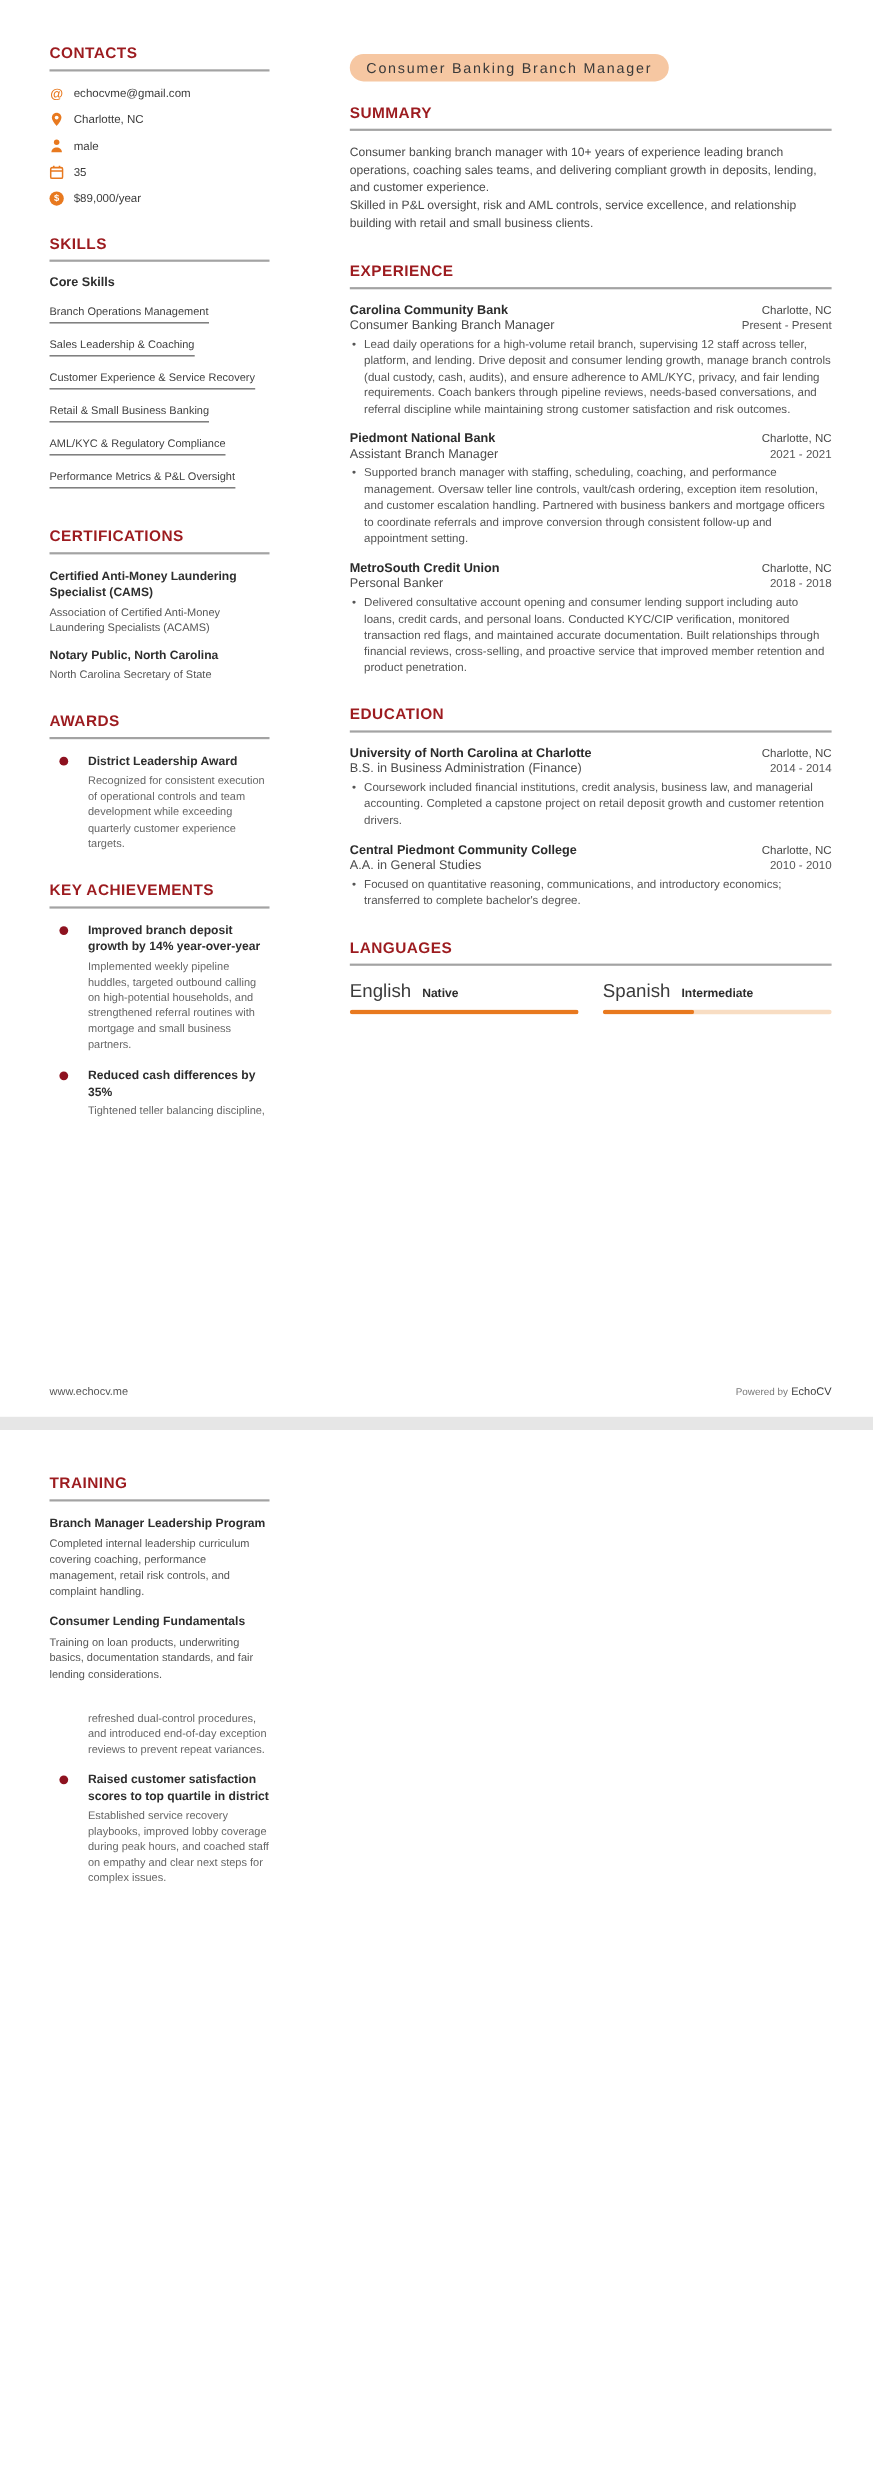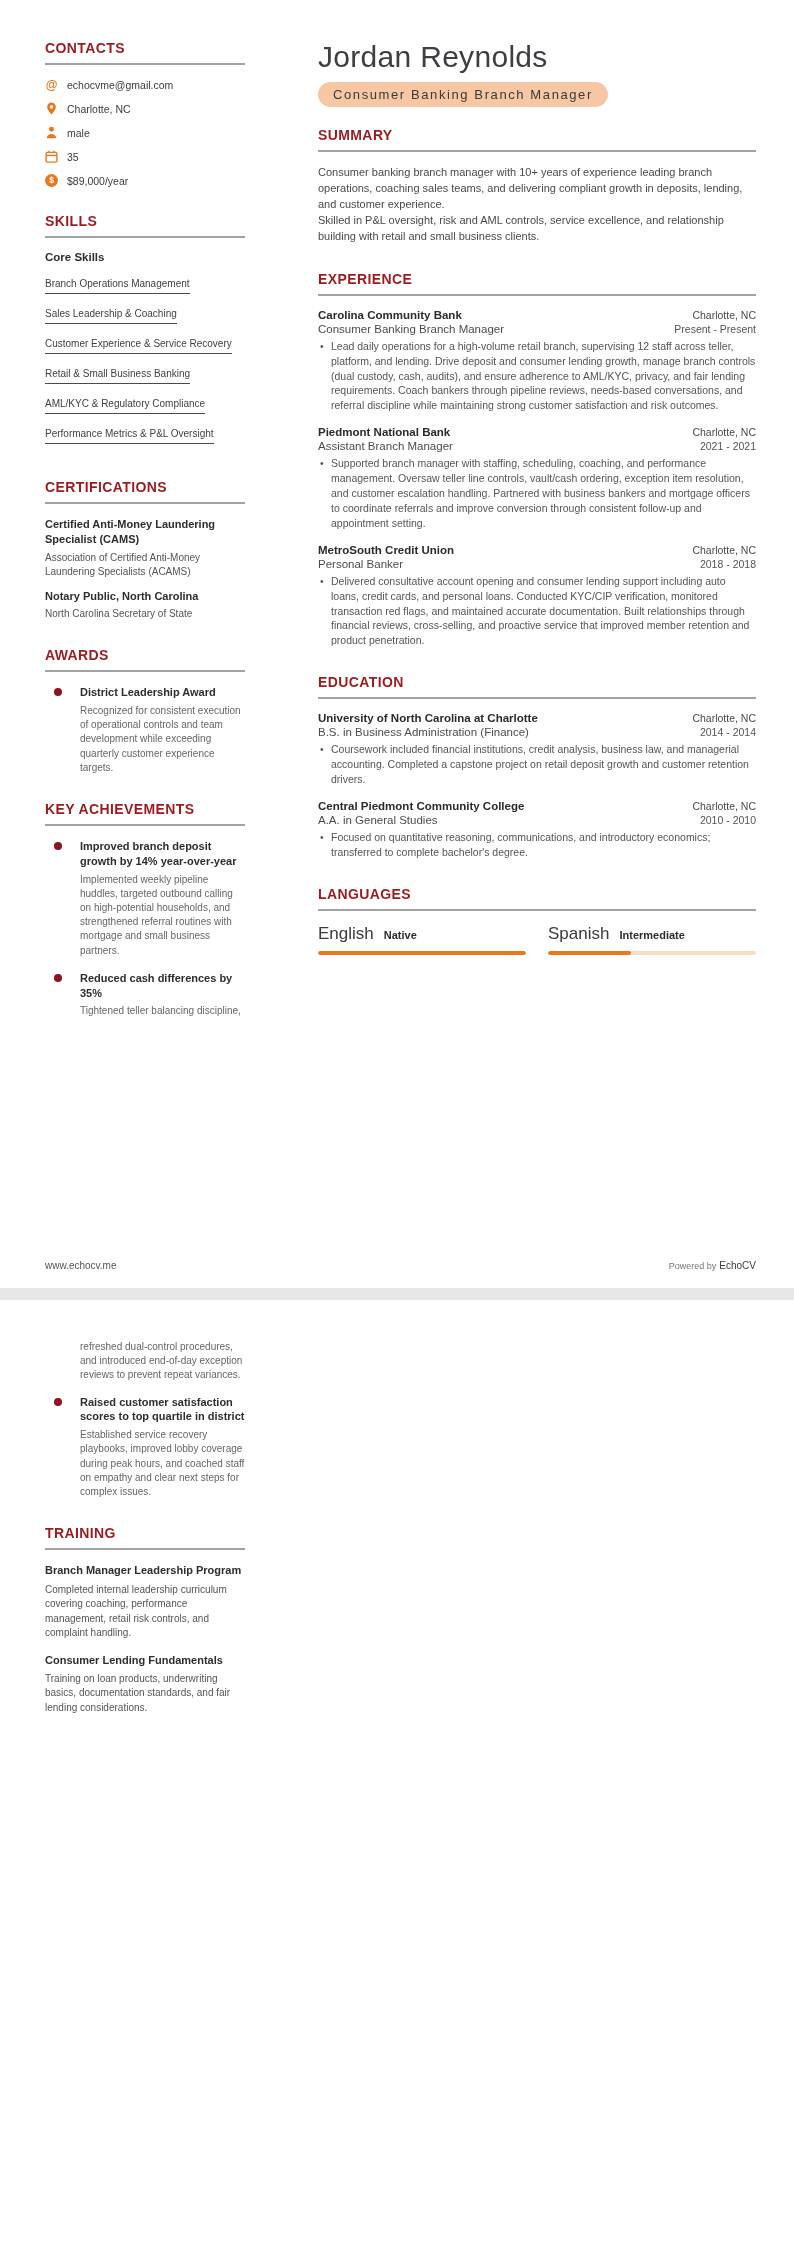--- a/index.html
+++ b/index.html
@@ -211,21 +211,20 @@
             <div class="dot-desc">Tightened teller balancing discipline,</div>
           </li>
         </ul>
       </section>
 
     </aside>
 
     <main class="right-col">
 
       <header class="rc-header">
-        <div class="name">Jordan Reynolds</div>
         <span class="badge">Consumer Banking Branch Manager</span>
       </header>
 
       <section class="sec">
         <div class="sec-head">SUMMARY</div>
         <hr class="sec-rule">
         <p class="summary-p">Consumer banking branch manager with 10+ years of experience leading branch operations, coaching sales teams, and delivering compliant growth in deposits, lending, and customer experience.</p>
         <p class="summary-p">Skilled in P&amp;L oversight, risk and AML controls, service excellence, and relationship building with retail and small business clients.</p>
       </section>
 
@@ -343,43 +342,43 @@
       <span>Powered by</span><b>EchoCV</b>
     </span>
   </div>
 </div>
 
 <div class="page">
   <div class="cols">
     <aside class="left-col">
 
       <section class="sec">
+        <div class="sec-head">TRAINING</div>
+        <hr class="sec-rule">
+        <div class="training-item">
+          <div class="training-title">Branch Manager Leadership Program</div>
+          <div class="training-desc">Completed internal leadership curriculum covering coaching, performance management, retail risk controls, and complaint handling.</div>
+        </div>
+        <div class="training-item">
+          <div class="training-title">Consumer Lending Fundamentals</div>
+          <div class="training-desc">Training on loan products, underwriting basics, documentation standards, and fair lending considerations.</div>
+        </div>
+      </section>
+
+      <section class="sec">
         <div class="continuation">refreshed dual-control procedures, and introduced end-of-day exception reviews to prevent repeat variances.</div>
         <ul class="dotlist">
           <li>
             <span class="dot"></span>
             <div class="dot-title">Raised customer satisfaction scores to top quartile in district</div>
             <div class="dot-desc">Established service recovery playbooks, improved lobby coverage during peak hours, and coached staff on empathy and clear next steps for complex issues.</div>
           </li>
         </ul>
       </section>
 
-      <section class="sec">
-        <div class="sec-head">TRAINING</div>
-        <hr class="sec-rule">
-        <div class="training-item">
-          <div class="training-title">Branch Manager Leadership Program</div>
-          <div class="training-desc">Completed internal leadership curriculum covering coaching, performance management, retail risk controls, and complaint handling.</div>
-        </div>
-        <div class="training-item">
-          <div class="training-title">Consumer Lending Fundamentals</div>
-          <div class="training-desc">Training on loan products, underwriting basics, documentation standards, and fair lending considerations.</div>
-        </div>
-      </section>
-
     </aside>
     <main class="right-col"></main>
   </div>
 
   <div class="page-footer">
     <span class="footer-site">www.echocv.me</span>
     <span class="powered">
       <span>Powered by</span><b>EchoCV</b>
     </span>
   </div>

